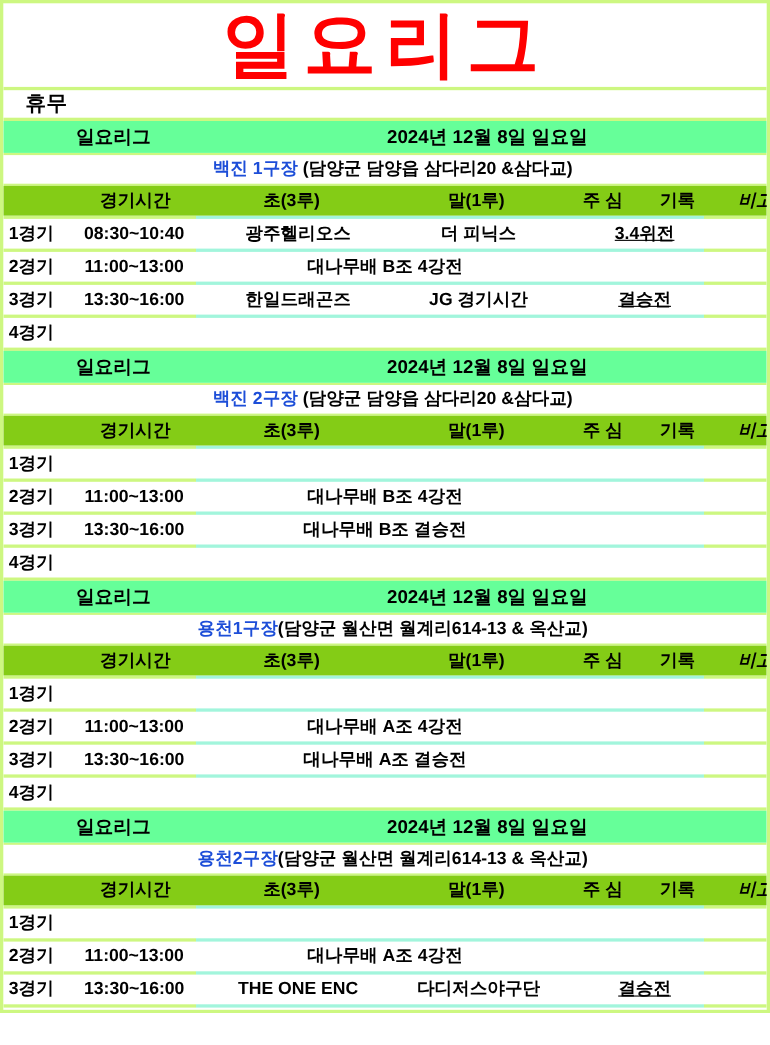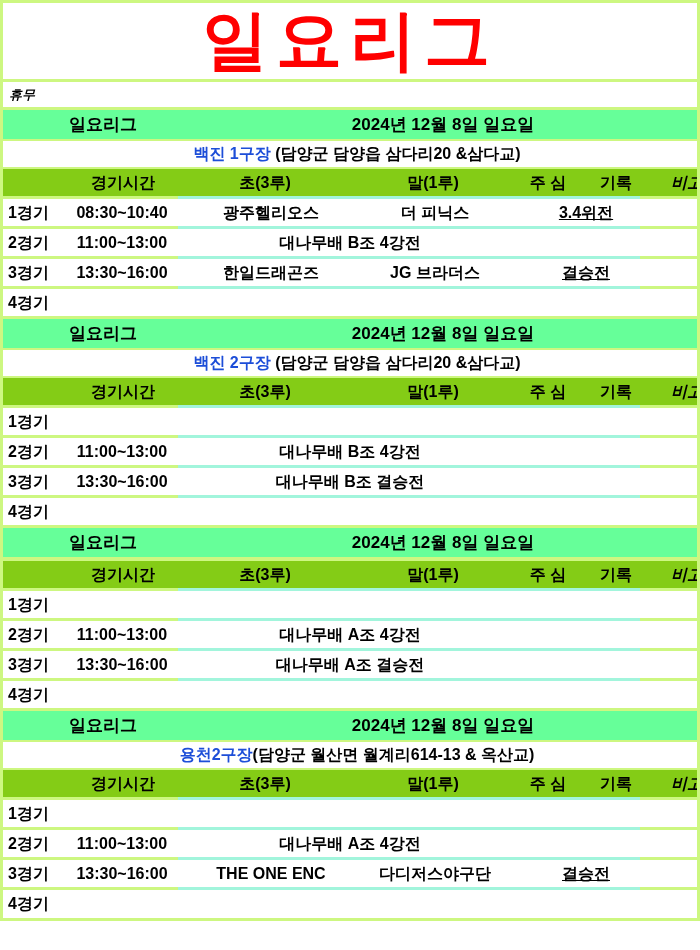--- a/index.html
+++ b/index.html
@@ -26,21 +26,21 @@
   .sep  { height:3px; background:#cdf781; }
   .sep2 { height:2px; background:#cdf781; }
   .tri  {
     height:3px;
     background:linear-gradient(to right,
       #cdf781 0 25.2%,
       #a2f5dc 25.2% 91.8%,
       #cdf781 91.8% 100%);
   }
 
-  .notice-row { height:25px; line-height:25px; font-size:13px; padding-left:6px;font-style:italic; }
+  .notice-row { height:25px; line-height:25px; font-size:19px; padding-left:20px; }
 
   .green-row { height:29px; line-height:29px; background:#66ff99; font-size:17px; }
   .league { position:absolute; left:0; width:200px; text-align:center; }
   .gdate  { position:absolute; left:190px; width:500px; text-align:center; }
 
   .stadium-row { height:26px; line-height:26px; text-align:center; font-size:16px; padding-left:14px; }
   .red { color:#1d4ed8; }
 
   .cyan-row { height:27px; line-height:27px; background:#84cc16; font-size:16px; }
   .cc { position:absolute; transform:translateX(-50%); white-space:nowrap; }
@@ -108,21 +108,21 @@
     <span class="gc gtop"></span>
     <span class="gc gbot"></span>
     <span class="gc gres"></span>
     <span class="gc gmerge">대나무배 B조 4강전</span>
   </div>
   <div class="tri"></div>
   <div class="row game-row">
     <span class="gno">3경기</span>
     <span class="gc gtime">13:30~16:00</span>
     <span class="gc gtop">한일드래곤즈</span>
-    <span class="gc gbot">JG 브라더스</span>
+    <span class="gc gbot">JG 경기시간</span>
     <span class="gc gres">결승전</span>
     <span class="gc gmerge"></span>
   </div>
   <div class="tri"></div>
   <div class="row game-row">
     <span class="gno">4경기</span>
     <span class="gc gtime"></span>
     <span class="gc gtop"></span>
     <span class="gc gbot"></span>
     <span class="gc gres"></span>
@@ -183,20 +183,23 @@
     <span class="gc gres"></span>
     <span class="gc gmerge"></span>
   </div>
   <div class="sep"></div>
 
   <div class="row green-row">
     <span class="league">일요리그</span>
     <span class="gdate">2024년 12월 8일 일요일</span>
   </div>
   <div class="sep2"></div>
+  <div class="row stadium-row">
+    <span class="red">용천1구장</span><span>(담양군 월산면 월계리614-13 &amp; 옥산교)</span>
+  </div>
   <div class="sep2"></div>
   <div class="row cyan-row">
     <span class="cc c-time">경기시간</span>
     <span class="cc c-top">초(3루)</span>
     <span class="cc c-bottom">말(1루)</span>
     <span class="cc c-ump">주 심</span>
     <span class="cc c-rec">기록</span>
     <span class="cc c-note">비고</span>
   </div>
   <div class="tri"></div>

